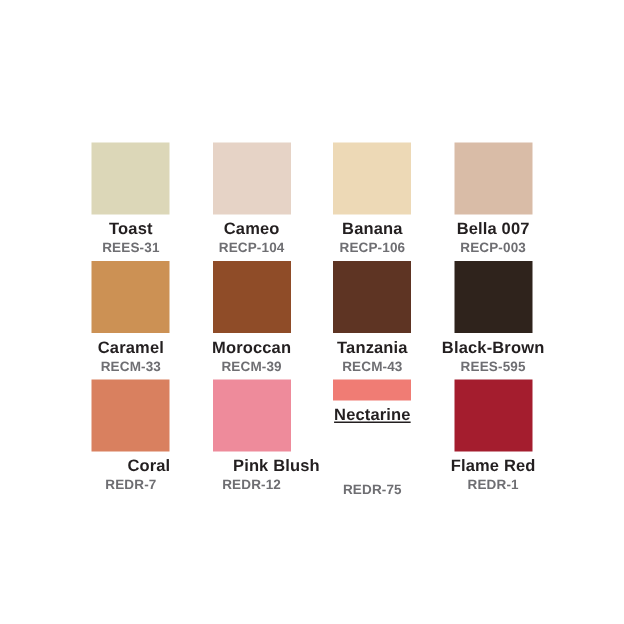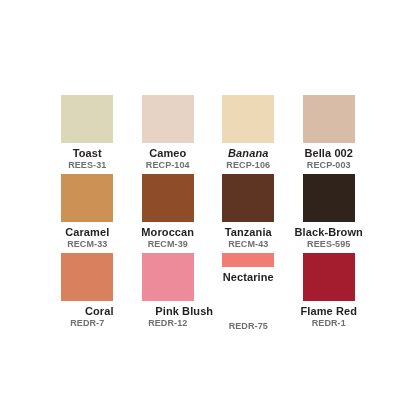--- a/index.html
+++ b/index.html
@@ -74,27 +74,27 @@
     </div>
 
     <div class="swatch-cell">
       <span class="swatch-chip" style="background-color: rgb(230, 211, 198);"></span>
       <span class="swatch-name" style="color: rgb(35, 31, 32);">Cameo</span>
       <span class="swatch-code" style="color: rgb(110, 110, 114);">RECP-104</span>
     </div>
 
     <div class="swatch-cell">
       <span class="swatch-chip" style="background-color: rgb(237, 217, 182);"></span>
-      <span class="swatch-name" style="color: rgb(35, 31, 32); font-style: italic;">Banana</span>
+      <span class="swatch-name" style="color: rgb(35, 31, 32);">Banana</span>
       <span class="swatch-code" style="color: rgb(110, 110, 114);">RECP-106</span>
     </div>
 
     <div class="swatch-cell">
       <span class="swatch-chip" style="background-color: rgb(217, 188, 167);"></span>
-      <span class="swatch-name" style="color: rgb(35, 31, 32);">Bella 002</span>
+      <span class="swatch-name" style="color: rgb(35, 31, 32);">Bella 007</span>
       <span class="swatch-code" style="color: rgb(110, 110, 114);">RECP-003</span>
     </div>
 
     <div class="swatch-cell">
       <span class="swatch-chip" style="background-color: rgb(204, 145, 84);"></span>
       <span class="swatch-name" style="color: rgb(35, 31, 32);">Caramel</span>
       <span class="swatch-code" style="color: rgb(110, 110, 114);">RECM-33</span>
     </div>
 
     <div class="swatch-cell">
@@ -122,21 +122,21 @@
     </div>
 
     <div class="swatch-cell">
       <span class="swatch-chip" style="background-color: rgb(238, 139, 155);"></span>
       <span class="swatch-name" style="color: rgb(35, 31, 32); padding-left: 33px;">Pink Blush</span>
       <span class="swatch-code" style="color: rgb(110, 110, 114);">REDR-12</span>
     </div>
 
     <div class="swatch-cell">
       <span class="swatch-chip" style="background-color: rgb(240, 124, 116);"></span>
-      <span class="swatch-name" style="color: rgb(35, 31, 32);">Nectarine</span>
+      <span class="swatch-name" style="color: rgb(35, 31, 32); text-decoration: underline;">Nectarine</span>
       <span class="swatch-code" style="color: rgb(110, 110, 114); margin-top: 38px;">REDR-75</span>
     </div>
 
     <div class="swatch-cell">
       <span class="swatch-chip" style="background-color: rgb(164, 29, 46);"></span>
       <span class="swatch-name" style="color: rgb(35, 31, 32);">Flame Red</span>
       <span class="swatch-code" style="color: rgb(110, 110, 114);">REDR-1</span>
     </div>
 
   </div>

